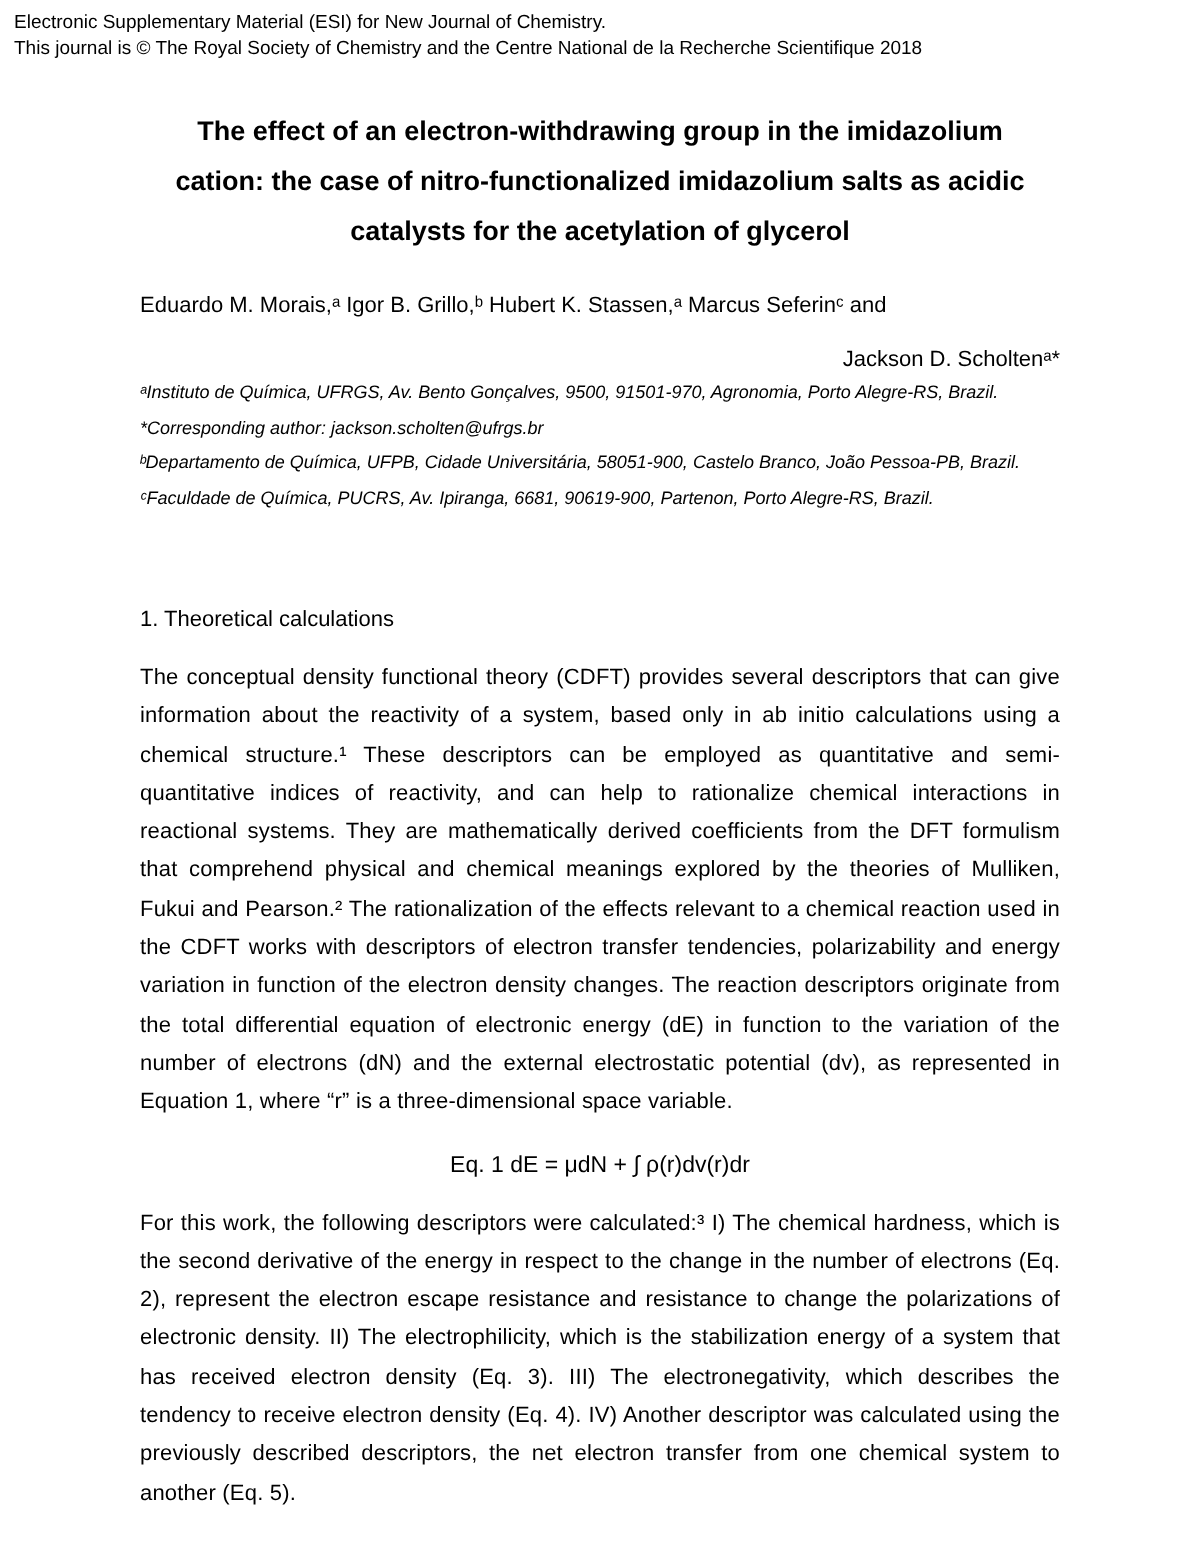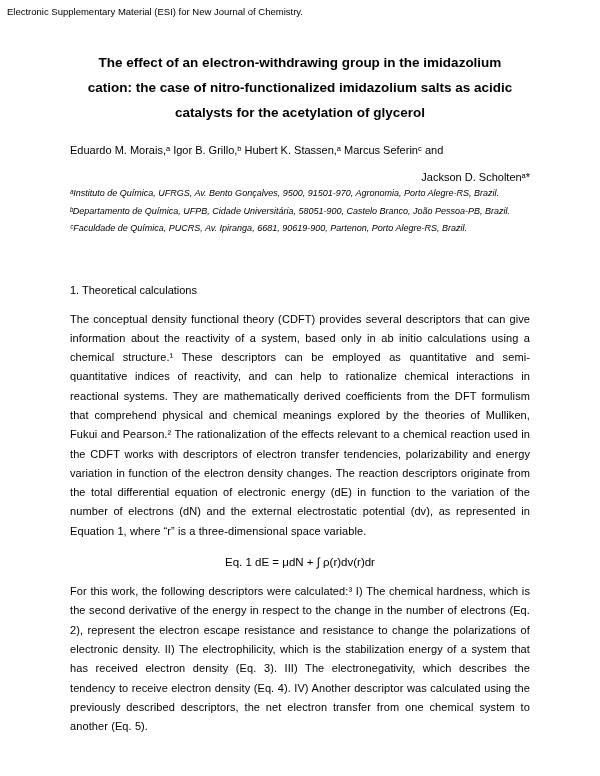--- a/index.html
+++ b/index.html
@@ -26,21 +26,21 @@
   .content {
     margin: 0 70px;
   }
   .supporting-info {
     margin-top: 40px;
     text-align: center;
     font-size: 10.5px;
     font-weight: bold;
   }
   .paper-title {
-    margin-top: 32px;
+    margin-top: 22px;
     text-align: center;
     font-size: 13.5px;
     font-weight: bold;
     line-height: 25px;
     padding: 0 6px;
   }
   .authors-line1 {
     margin-top: 18px;
     font-size: 11px;
     line-height: 15px;
@@ -78,32 +78,34 @@
     text-align: center;
   }
 </style>
 </head>
 <body>
 
 <div class="page">
 
   <div class="esi-header">
     <div>Electronic Supplementary Material (ESI) for New Journal of Chemistry.</div>
+    <div>This journal is © The Royal Society of Chemistry and the Centre National de la Recherche Scientifique 2018</div>
   </div>
 
   <div class="content">
 
 
     <div class="paper-title">The effect of an electron-withdrawing group in the imidazolium cation: the case of nitro-functionalized imidazolium salts as acidic catalysts for the acetylation of glycerol</div>
 
     <div class="authors-line1">Eduardo M. Morais,ᵃ Igor B. Grillo,ᵇ Hubert K. Stassen,ᵃ Marcus Seferinᶜ and</div>
     <div class="authors-line2">Jackson D. Scholtenᵃ*</div>
 
     <div class="affiliations">
       <p class="affiliation-line">ᵃInstituto de Química, UFRGS, Av. Bento Gonçalves, 9500, 91501-970, Agronomia, Porto Alegre-RS, Brazil.</p>
+      <p class="affiliation-line">*Corresponding author: jackson.scholten@ufrgs.br</p>
       <p class="affiliation-line">ᵇDepartamento de Química, UFPB, Cidade Universitária, 58051-900, Castelo Branco, João Pessoa-PB, Brazil.</p>
       <p class="affiliation-line">ᶜFaculdade de Química, PUCRS, Av. Ipiranga, 6681, 90619-900, Partenon, Porto Alegre-RS, Brazil.</p>
     </div>
 
     <div class="section-heading">1. Theoretical calculations</div>
 
     <div class="body-paragraph">The conceptual density functional theory (CDFT) provides several descriptors that can give information about the reactivity of a system, based only in ab initio calculations using a chemical structure.¹ These descriptors can be employed as quantitative and semi-quantitative indices of reactivity, and can help to rationalize chemical interactions in reactional systems. They are mathematically derived coefficients from the DFT formulism that comprehend physical and chemical meanings explored by the theories of Mulliken, Fukui and Pearson.² The rationalization of the effects relevant to a chemical reaction used in the CDFT works with descriptors of electron transfer tendencies, polarizability and energy variation in function of the electron density changes. The reaction descriptors originate from the total differential equation of electronic energy (dE) in function to the variation of the number of electrons (dN) and the external electrostatic potential (dv), as represented in Equation 1, where “r” is a three-dimensional space variable.</div>
 
     <div class="equation-line">Eq. 1 dE = μdN + ∫ ρ(r)dv(r)dr</div>
 

